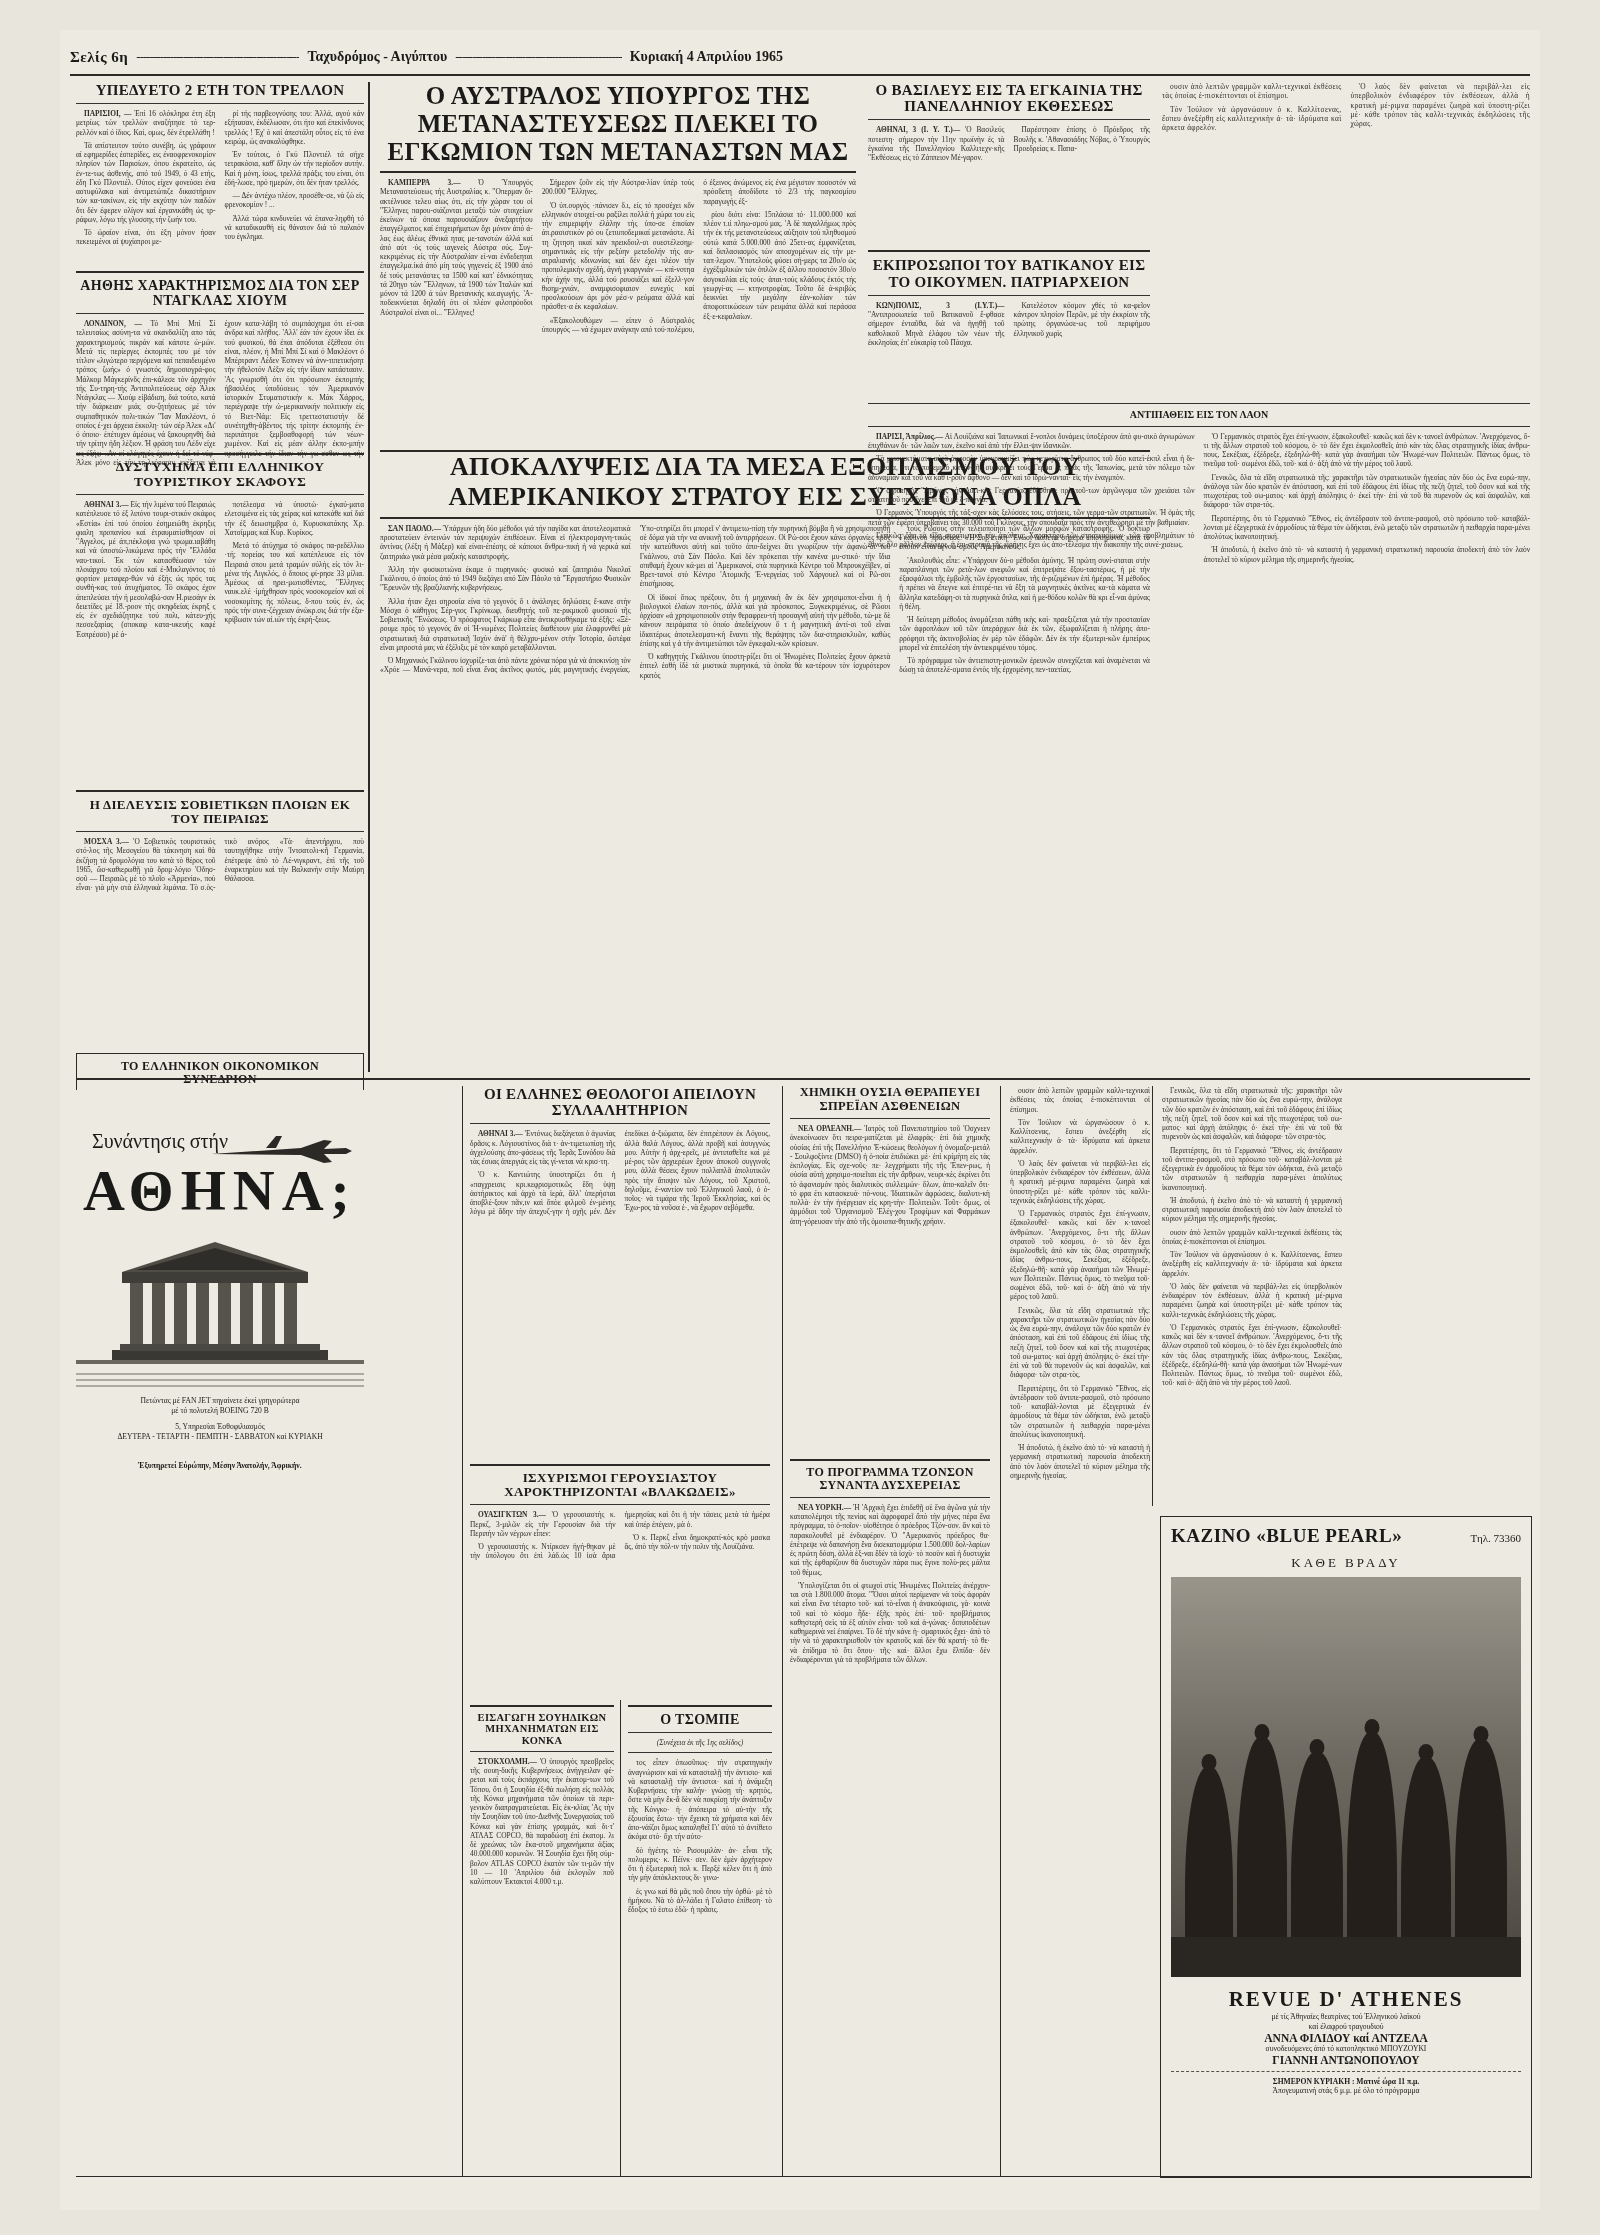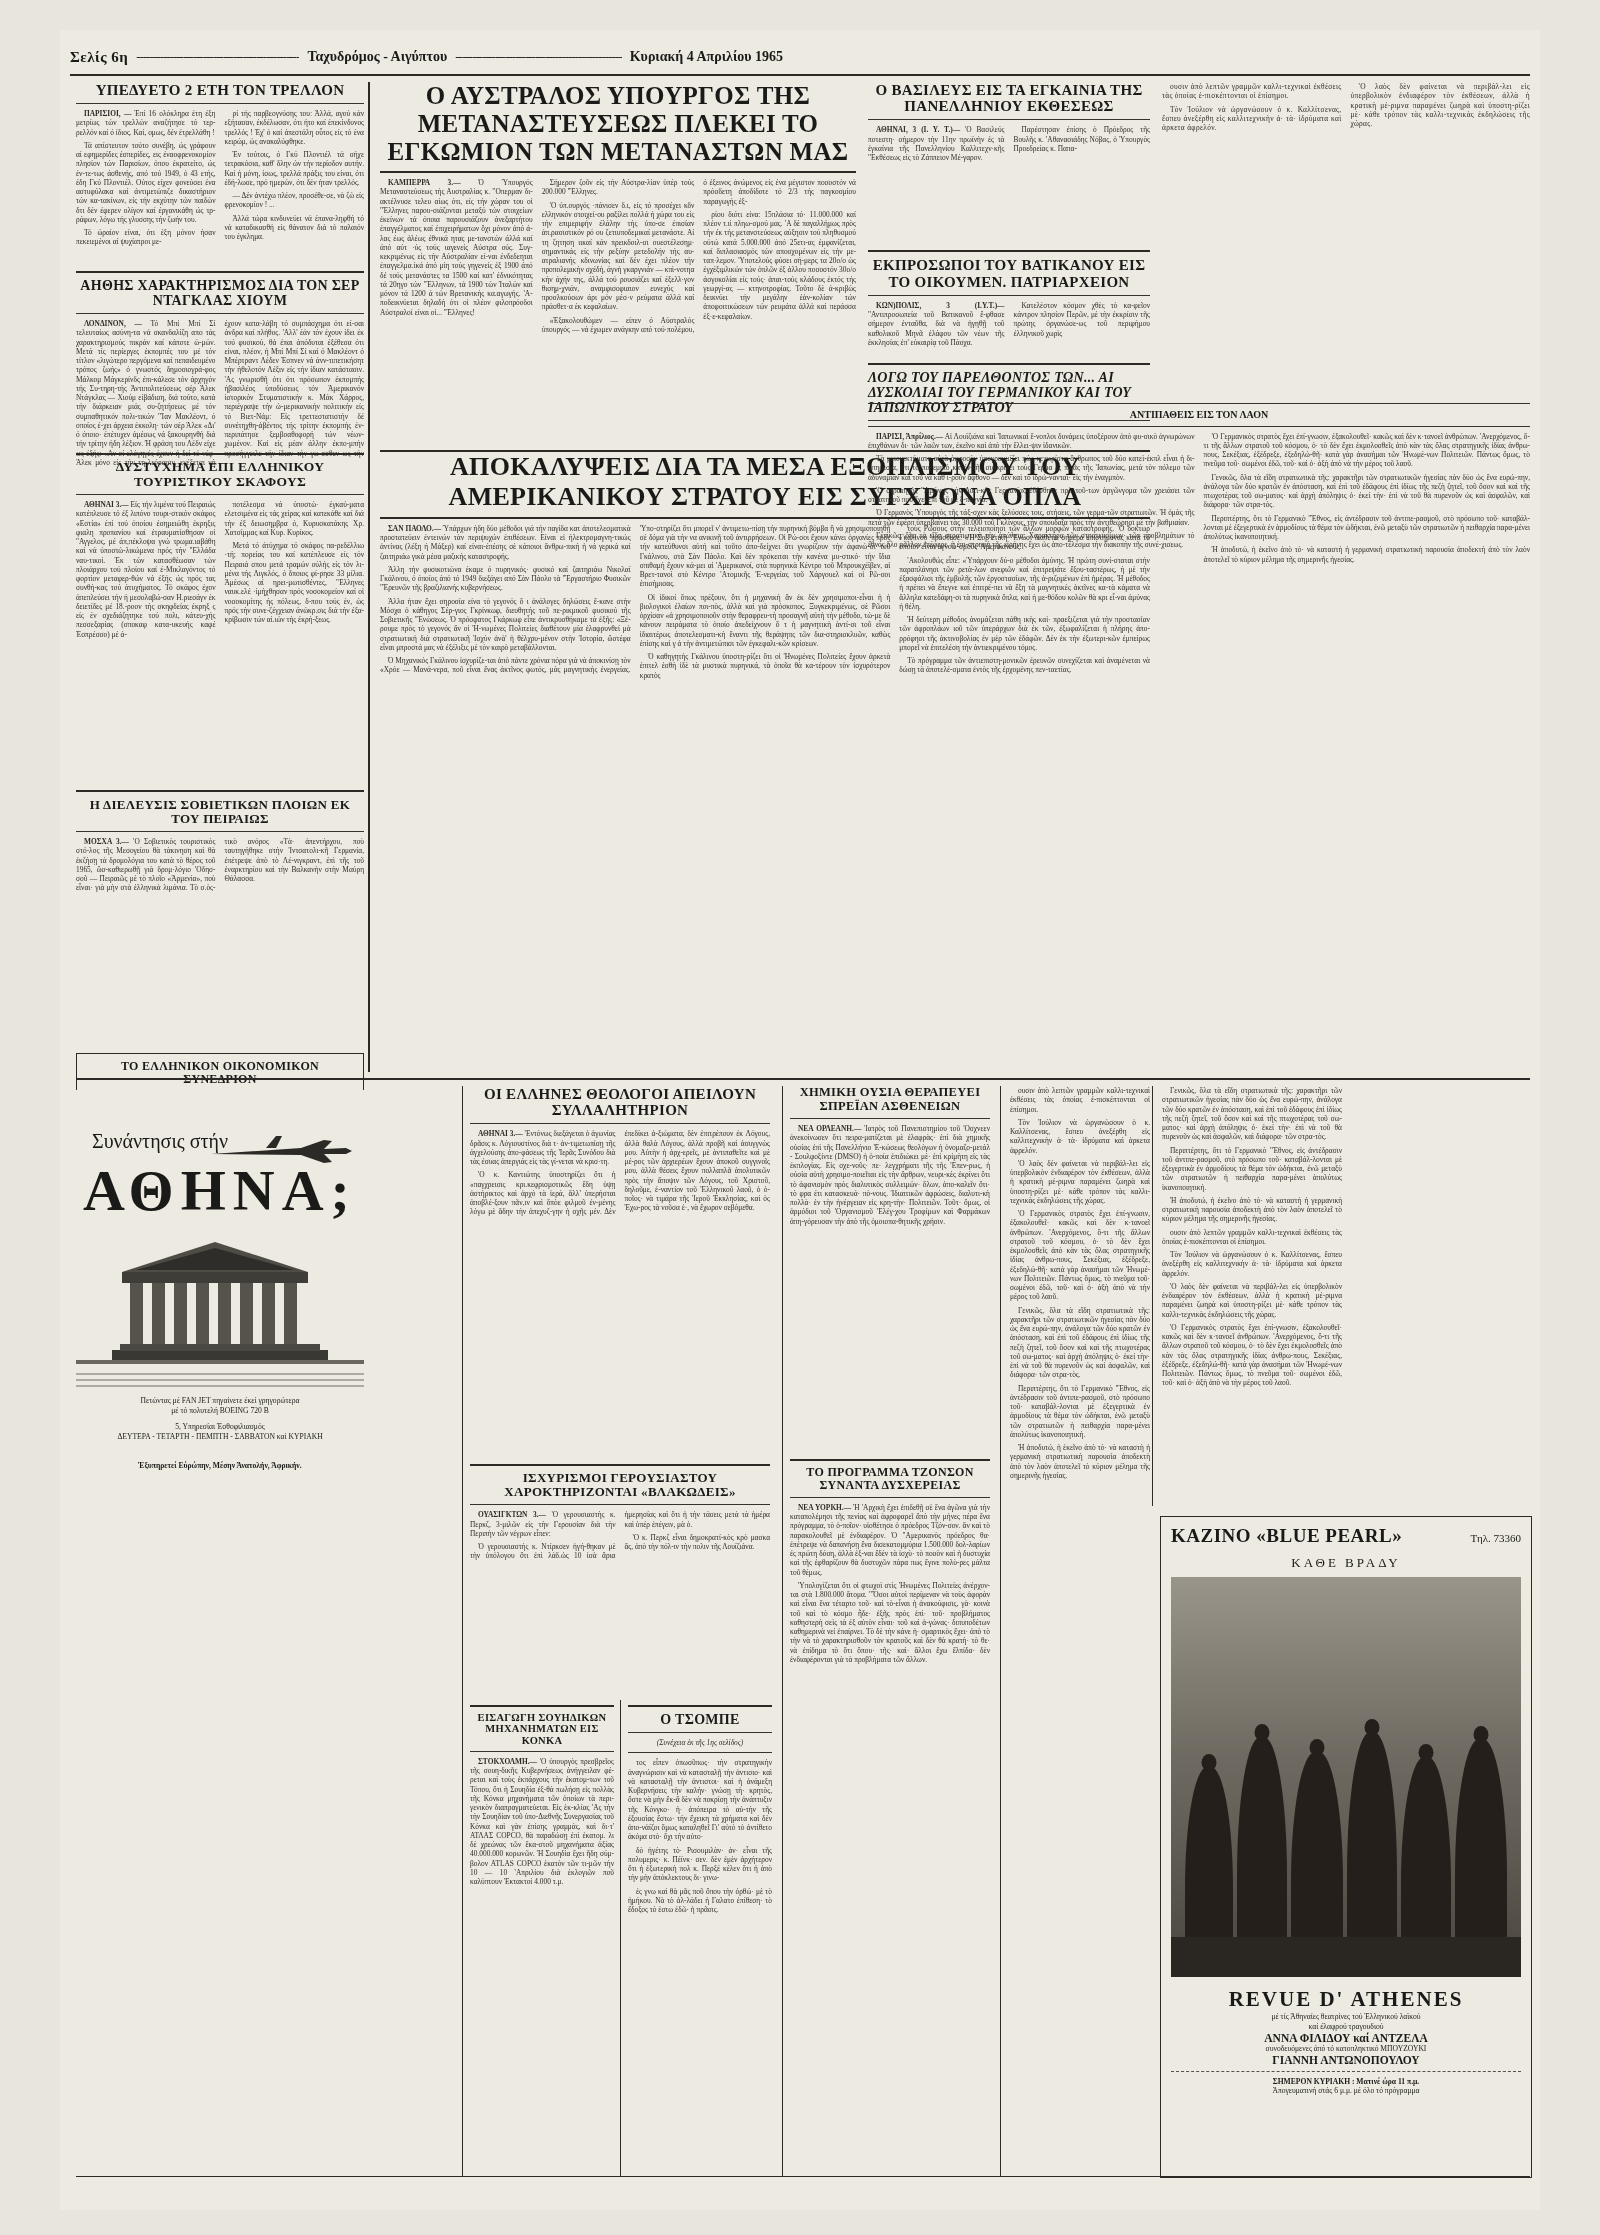--- a/index.html
+++ b/index.html
@@ -187,25 +187,20 @@
     </div>
     <hr class="hr2">
     <div class="hd" style="font-size:15px;">ΕΚΠΡΟΣΩΠΟΙ ΤΟΥ ΒΑΤΙΚΑΝΟΥ ΕΙΣ ΤΟ ΟΙΚΟΥΜΕΝ. ΠΑΤΡΙΑΡΧΕΙΟΝ</div>
     <hr class="hr">
     <div class="twocol body" style="height:130px;overflow:hidden;">
       <p><span class="dl">ΚΩΝ)ΠΟΛΙΣ, 3 (Ι.Υ.Τ.)—</span> <span>"Αντιπροσωπεία τοῦ Βατικανοῦ ἔ-φθασε σήμερον ἐνταῦθα, διὰ νὰ ἡγηθῇ τοῦ καθολικοῦ Μηνᾶ ἐλάφου τῶν νέων τῆς ἐκκλησίας ἐπ' εὐκαιρίᾳ τοῦ Πάσχα.</span></p>
       <p>Κατελέστον κόσμον χθὲς τὸ κα-φεῖον κάντρον πλησίον Περῶν, μὲ τὴν ἐκκρίσιν τῆς πρώτης ὀργανώσε-ως τοῦ περιφήμου ἐλληνικοῦ χωρὶς</p>
     </div>
   </div>
 
-  <div class="col" style="left:868px;top:358px;width:282px;">
-    <hr class="hr2">
-    <div class="hd l" style="font-size:14px;font-style:italic;">ΛΟΓΩ ΤΟΥ ΠΑΡΕΛΘΟΝΤΟΣ ΤΩΝ... ΑΙ ΔΥΣΚΟΛΙΑΙ ΤΟΥ ΓΕΡΜΑΝΙΚΟΥ ΚΑΙ ΤΟΥ ΙΑΠΩΝΙΚΟΥ ΣΤΡΑΤΟΥ</div>
-    <hr class="hr">
-  </div>
 
   <div class="col" style="left:1162px;top:82px;width:368px;">
     <div class="hd l" style="font-size:7.4px;line-height:1.25;text-align:justify;font-weight:normal;">
       <div class="twocol body" style="height:170px;overflow:hidden;">
         <p>ουσιν ἀπὸ λεπτῶν γραμμῶν καλλι-τεχνικαὶ ἐκθέσεις τὰς ὁποίας ἐ-πισκέπτονται οἱ ἐπίσημοι.</p>
         <p>Τὸν Ἰούλιον νὰ ὠργανώσουν ὁ κ. Καλλίτσενας, ἔσπευ ἀνεξέρθη εἰς καλλιτεχνικὴν ἀ· τὰ· ἱδρύματα καὶ ἀρκετα ἀφρελόν.</p>
         <p>'Ο λαὸς δὲν φαίνεται νὰ περιβάλ-λει εἰς ὑπερβολικὸν ἐνδιαφέρον τὸν ἐκθέσεων, ἀλλὰ ἡ κρατικὴ μέ-ριμνα παραμένει ζωηρὰ καὶ ὑποστη-ρίζει μὲ· κάθε τρόπον τὰς καλλι-τεχνικὰς ἐκδηλώσεις τῆς χώρας.</p>
       </div>
     </div>
   </div>

